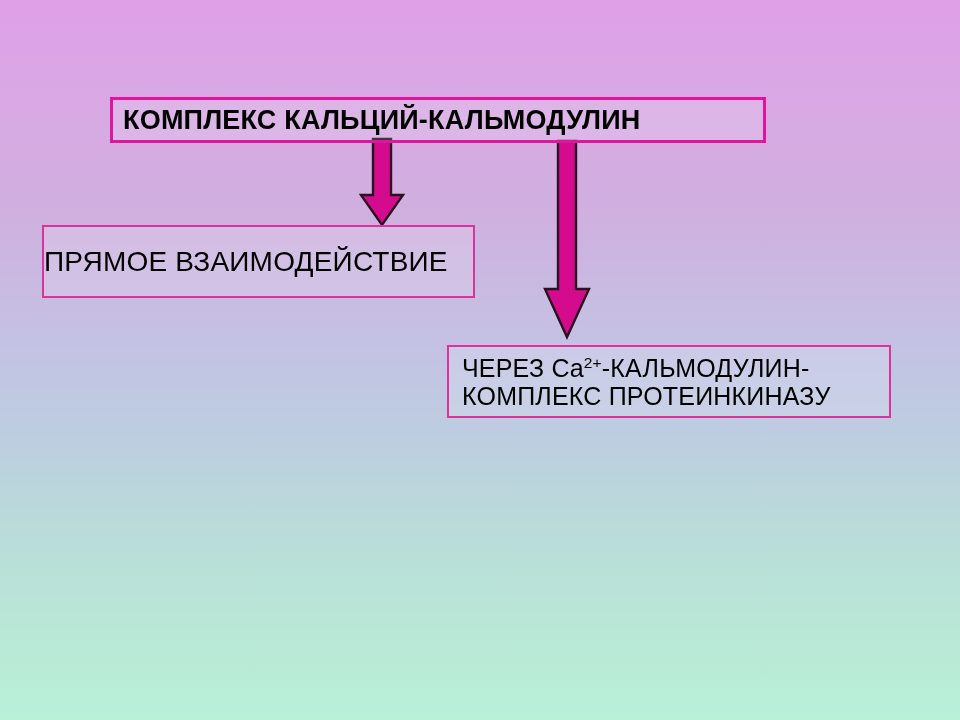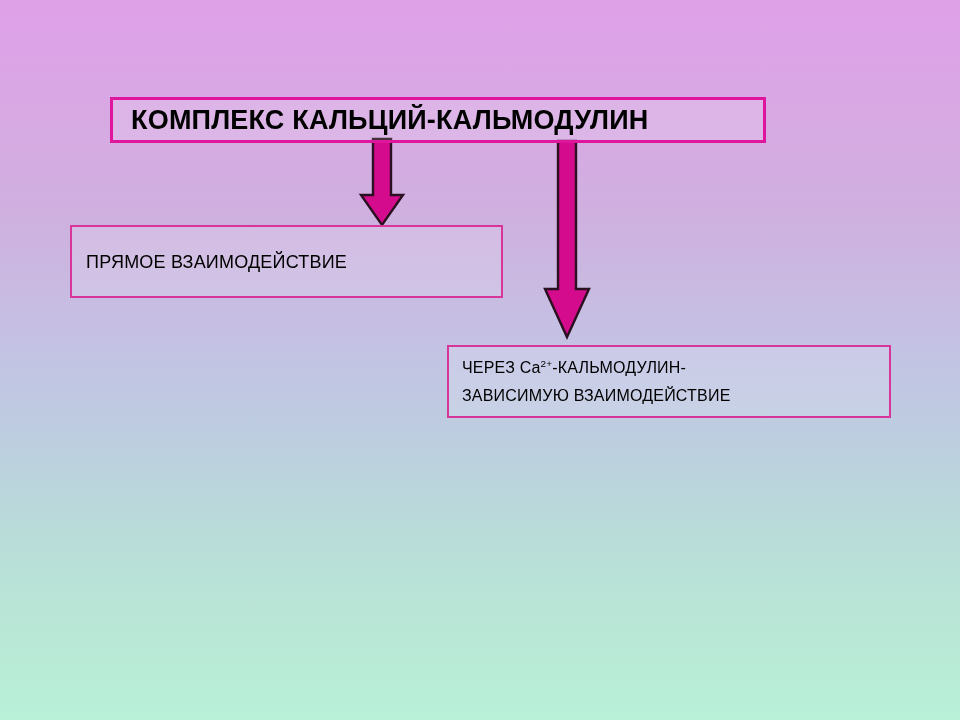--- a/index.html
+++ b/index.html
@@ -41,46 +41,45 @@
     letter-spacing: 0.2px;
     z-index: 3;
   }
 
   #box-title {
     left: 110px;
     top: 97px;
     width: 656px;
     height: 46px;
     border: 3px solid #e0159e;
-    padding-left: 18px;
+    padding-left: 10px;
     font-size: 27px;
     font-weight: bold;
     line-height: 30px;
   }
 
   #box-direct {
-    left: 70px;
+    left: 42px;
     top: 225px;
     width: 433px;
     height: 73px;
     border: 2px solid #d8359b;
-    padding-left: 14px;
-    font-size: 18px;
+    font-size: 28px;
     line-height: 28px;
     font-weight: normal;
   }
 
   #box-kinase {
     left: 447px;
     top: 345px;
     width: 444px;
     height: 73px;
     border: 2px solid #d8359b;
     padding-left: 13px;
-    font-size: 16px;
+    font-size: 25px;
     line-height: 28px;
     font-weight: normal;
   }
 
   .node .line {
     display: block;
     white-space: nowrap;
   }
 
   .node sup {
@@ -119,16 +118,16 @@
   <div class="node" id="box-title">
     <span class="line">КОМПЛЕКС КАЛЬЦИЙ-КАЛЬМОДУЛИН</span>
   </div>
 
   <div class="node" id="box-direct">
     <span class="line">ПРЯМОЕ ВЗАИМОДЕЙСТВИЕ</span>
   </div>
 
   <div class="node" id="box-kinase">
     <span class="line"><span>ЧЕРЕЗ Ca</span><sup>2+</sup><span>-КАЛЬМОДУЛИН-</span></span>
-    <span class="line">ЗАВИСИМУЮ ВЗАИМОДЕЙСТВИЕ</span>
+    <span class="line">КОМПЛЕКС ПРОТЕИНКИНАЗУ</span>
   </div>
 
 </div>
 
 </body></html>

